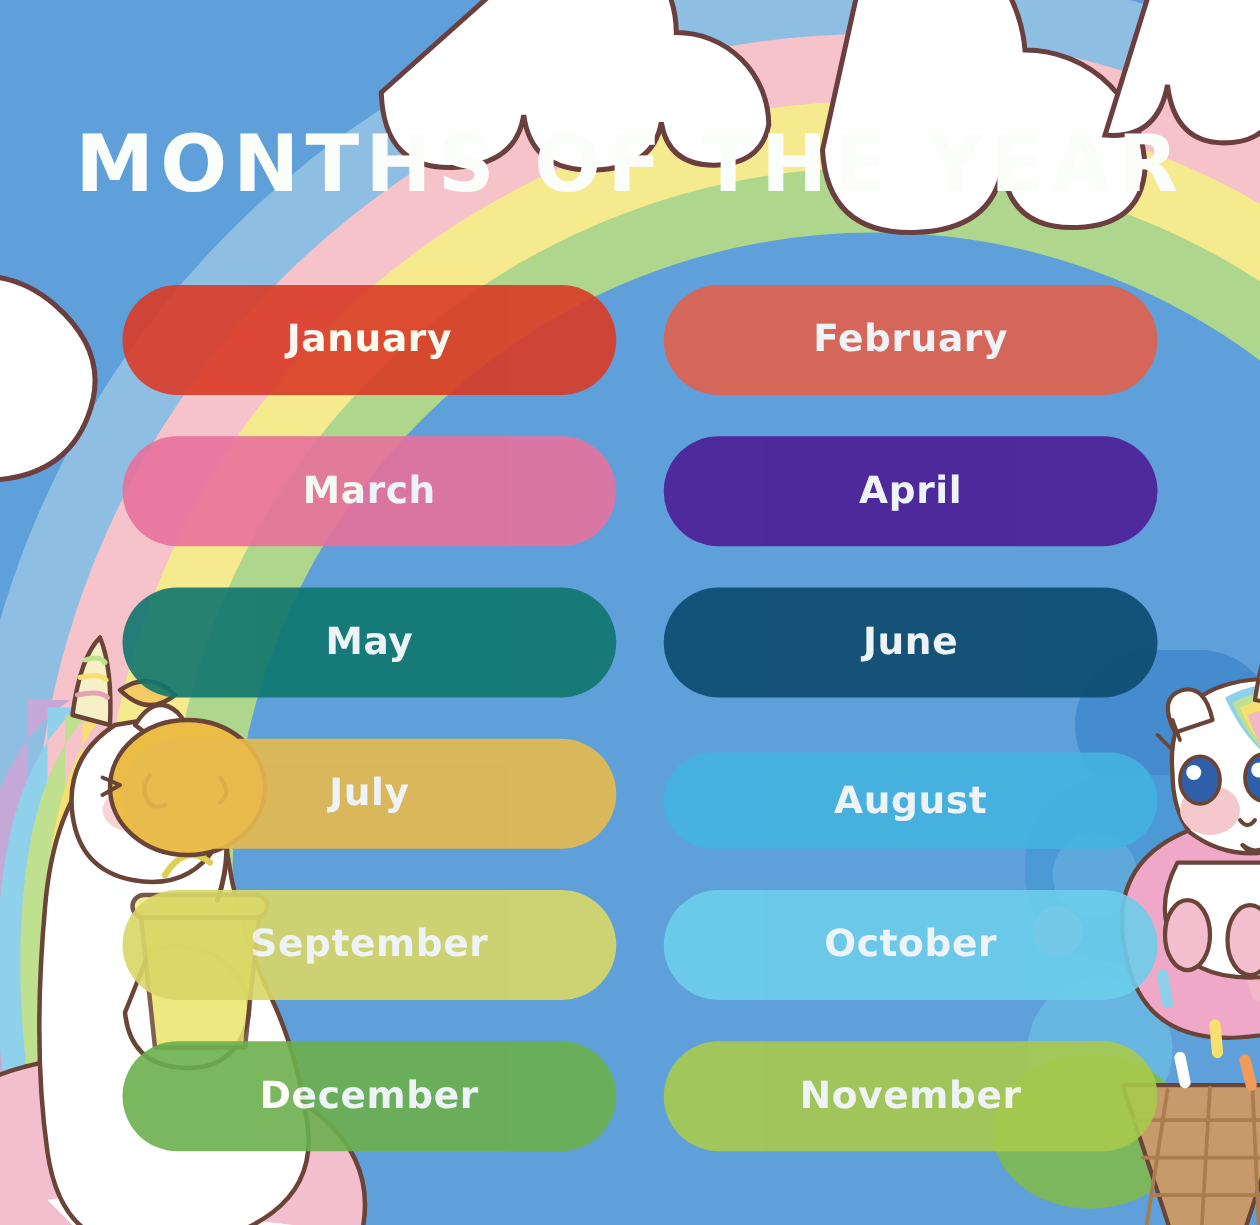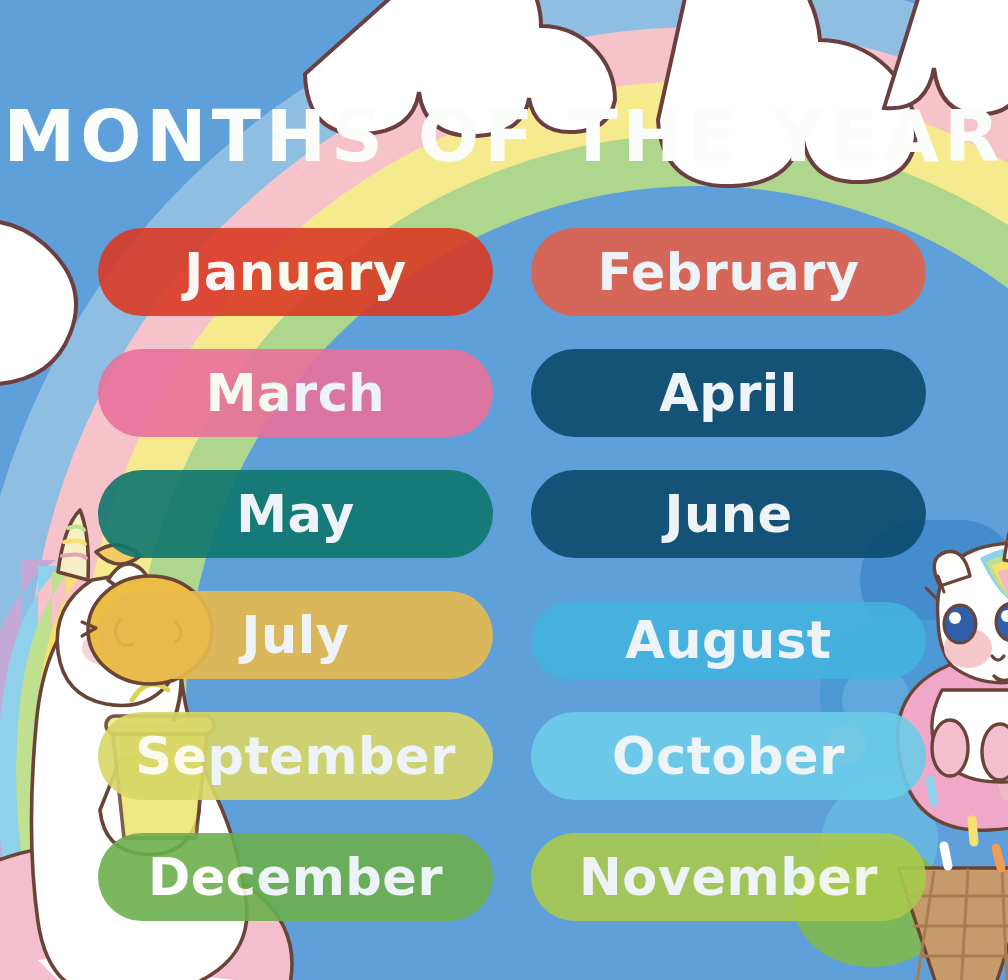--- a/index.html
+++ b/index.html
@@ -13,21 +13,21 @@
     background:#5fa0db;
   }
   .layer{position:absolute;left:0;top:0;width:1008px;height:980px;}
   svg.layer{display:block;}
 
   
   .title{
     position:absolute;left:0;top:100px;width:1008px;
     text-align:center;
     font-family:"DejaVu Sans", sans-serif;
-    font-size:72px;
+    font-size:63px;
     font-weight:bold;
     letter-spacing:5px;
     color:#fbfdfb;
     z-index:40;
     line-height:1;
     white-space:nowrap;
   }
 
   
   .grid{
@@ -43,21 +43,21 @@
   }
   .pill{
     border-radius:44px;
     display:flex;align-items:center;justify-content:center;
     box-sizing:border-box;
     opacity:.9;
   }
   .pill span{
     font-family:"DejaVu Sans", sans-serif;
     font-weight:bold;
-    font-size:51px;
+    font-size:30px;
     color:#fdfdfa;
     letter-spacing:.5px;
     line-height:1;
     white-space:nowrap;
   }
 </style>
 </head>
 <body>
 
 <div class="poster" style="background: rgb(95, 160, 219);">
@@ -230,21 +230,21 @@
   <div class="grid">
     <div class="pill" style="background: rgb(218, 59, 38);">
       <span>January</span>
     </div>
     <div class="pill" style="background: rgb(225, 97, 75);">
       <span>February</span>
     </div>
     <div class="pill" style="background: rgb(232, 113, 156);">
       <span>March</span>
     </div>
-    <div class="pill" style="background: #0c4a6e;">
+    <div class="pill" style="background: #4c1d95;">
       <span>April</span>
     </div>
     <div class="pill" style="background: #0f766e;">
       <span>May</span>
     </div>
     <div class="pill" style="background: #0c4a6e; align-items: center;">
       <span>June</span>
     </div>
     <div class="pill" style="background: rgb(232, 186, 78);">
       <span>July</span>

